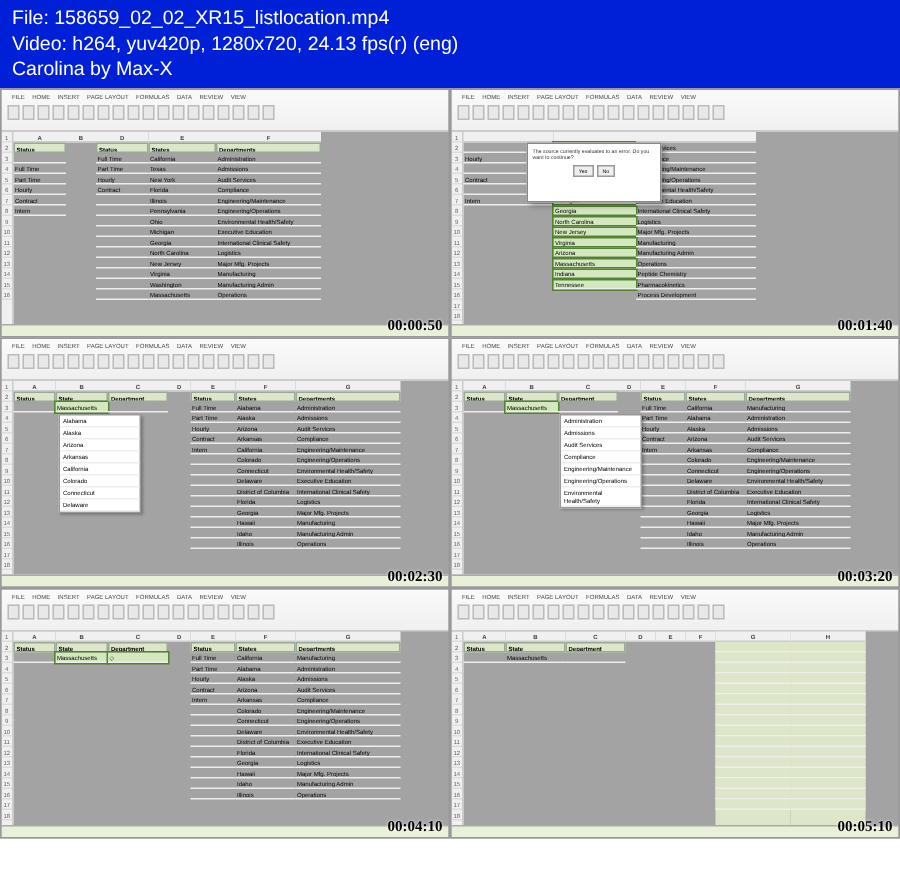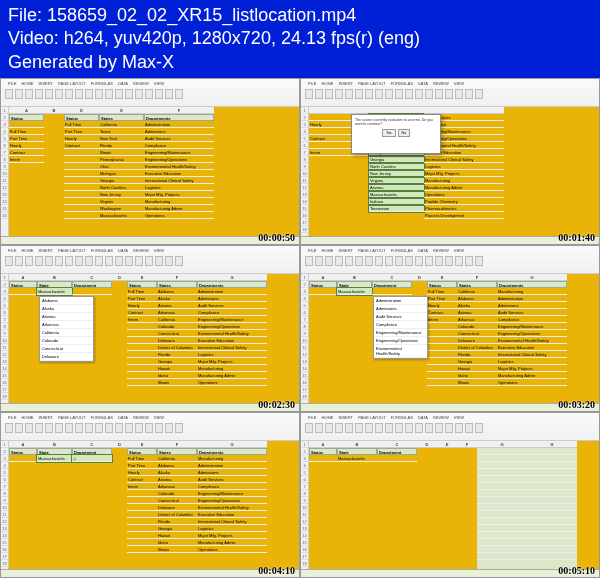--- a/index.html
+++ b/index.html
@@ -1,19 +1,19 @@
 <!DOCTYPE html>
 <html><head>
 <meta charset="utf-8">
 <style>
 *{margin:0;padding:0;box-sizing:border-box;font-family:Arial,sans-serif}
 body{width:600px;height:587px;background:#fff;overflow:hidden}
-.header{background:#0020d8;color:#fff;padding:4px 8px;font-family:'Comic Sans MS',cursive;font-size:18px;line-height:1.3}
+.header{background:#0020d8;color:#fff;padding:4px 8px;font-family:'Comic Sans MS',cursive;font-size:13px;line-height:1.3}
 .grid{display:grid;grid-template-columns:1fr 1fr;grid-template-rows:repeat(3,1fr);height:500px}
-.frame{border:1px solid #999;background:#eab308;position:relative;overflow:hidden;font-size:5px}
+.frame{border:1px solid #999;background:#a3a3a3;position:relative;overflow:hidden;font-size:5px}
 .ribbon{height:28px;background:linear-gradient(#fafafa,#f0f0f0);border-bottom:1px solid #ccc;display:flex;align-items:flex-start;padding:1px 2px;gap:1px}
 .ribbon-tabs{display:flex;font-size:4px;color:#444;gap:3px;padding:1px 4px}
 .ribbon-tab{padding:0 1px}
 .ribbon-icons{display:flex;gap:2px;padding:2px;flex-wrap:wrap}
 .ricon{width:8px;height:10px;background:#e8e8e8;border:0.5px solid #bbb}
 .sheet{display:flex;height:calc(100% - 36px)}
 .rowlabels{width:8px;background:#f0f0f0;border-right:0.5px solid #ccc;font-size:4px;color:#666}
 .rowlabels div{height:7px;border-bottom:0.5px solid #ddd;text-align:center;line-height:7px}
 .colhead{height:7px;background:#f0f0f0;border-bottom:0.5px solid #ccc;font-size:4px;text-align:center;line-height:7px;color:#444;font-weight:bold}
 .cell{height:7px;border-bottom:0.5px solid #eee;font-size:4px;padding:0 1px;line-height:7px;white-space:nowrap;overflow:hidden}
@@ -27,21 +27,21 @@
 .ts{position:absolute;bottom:1px;right:4px;font-family:'Comic Sans MS',cursive;font-size:10px;color:#000;font-weight:bold;text-shadow:0 0 2px #fff}
 .statusbar{position:absolute;bottom:0;left:0;right:0;height:8px;background:#e8f0d8;border-top:0.5px solid #aaa}
 .green-col{background:#dde6c8}
 </style>
 </head>
 <body>
 
 <div class="header">
   <div>File: 158659_02_02_XR15_listlocation.mp4</div>
   <div>Video: h264, yuv420p, 1280x720, 24.13 fps(r) (eng)</div>
-  <div>Generated by Max-X</div>
+  <div>Carolina by Max-X</div>
 </div>
 
 <div class="grid" id="grid">
     <div class="frame">
     <div class="ribbon">
         <div style="display:flex;flex-direction:column;width:100%">
           <div class="ribbon-tabs">
             <span class="ribbon-tab">FILE</span>
             <span class="ribbon-tab">HOME</span>
             <span class="ribbon-tab">INSERT</span>

